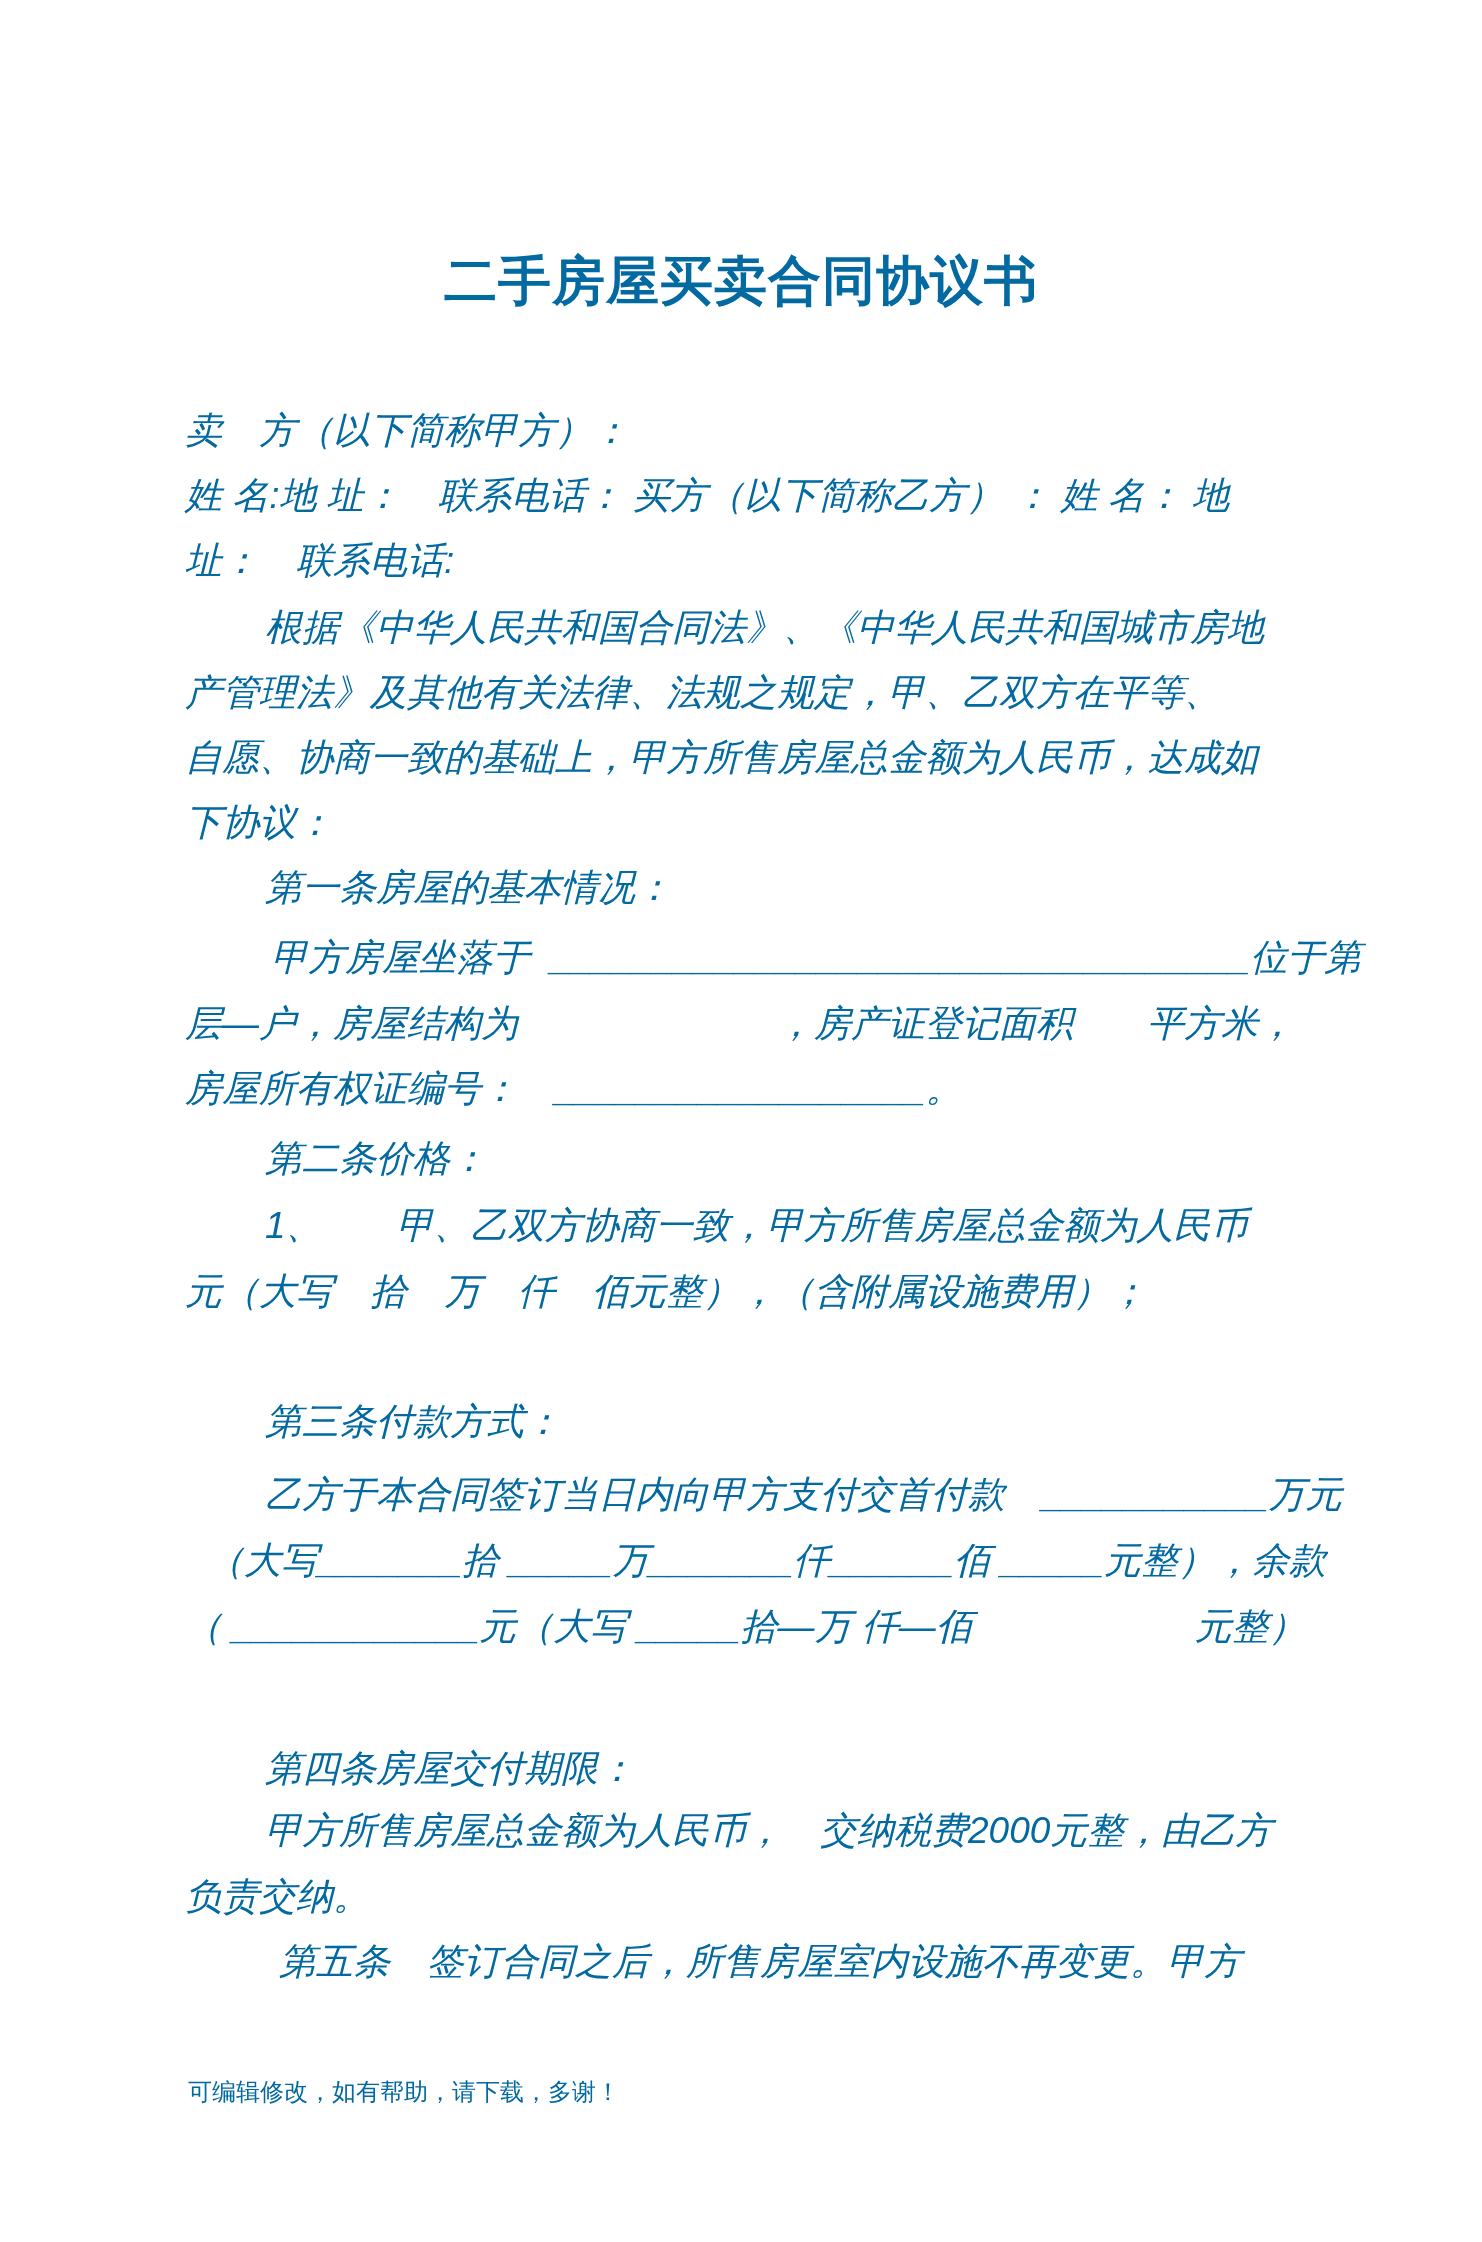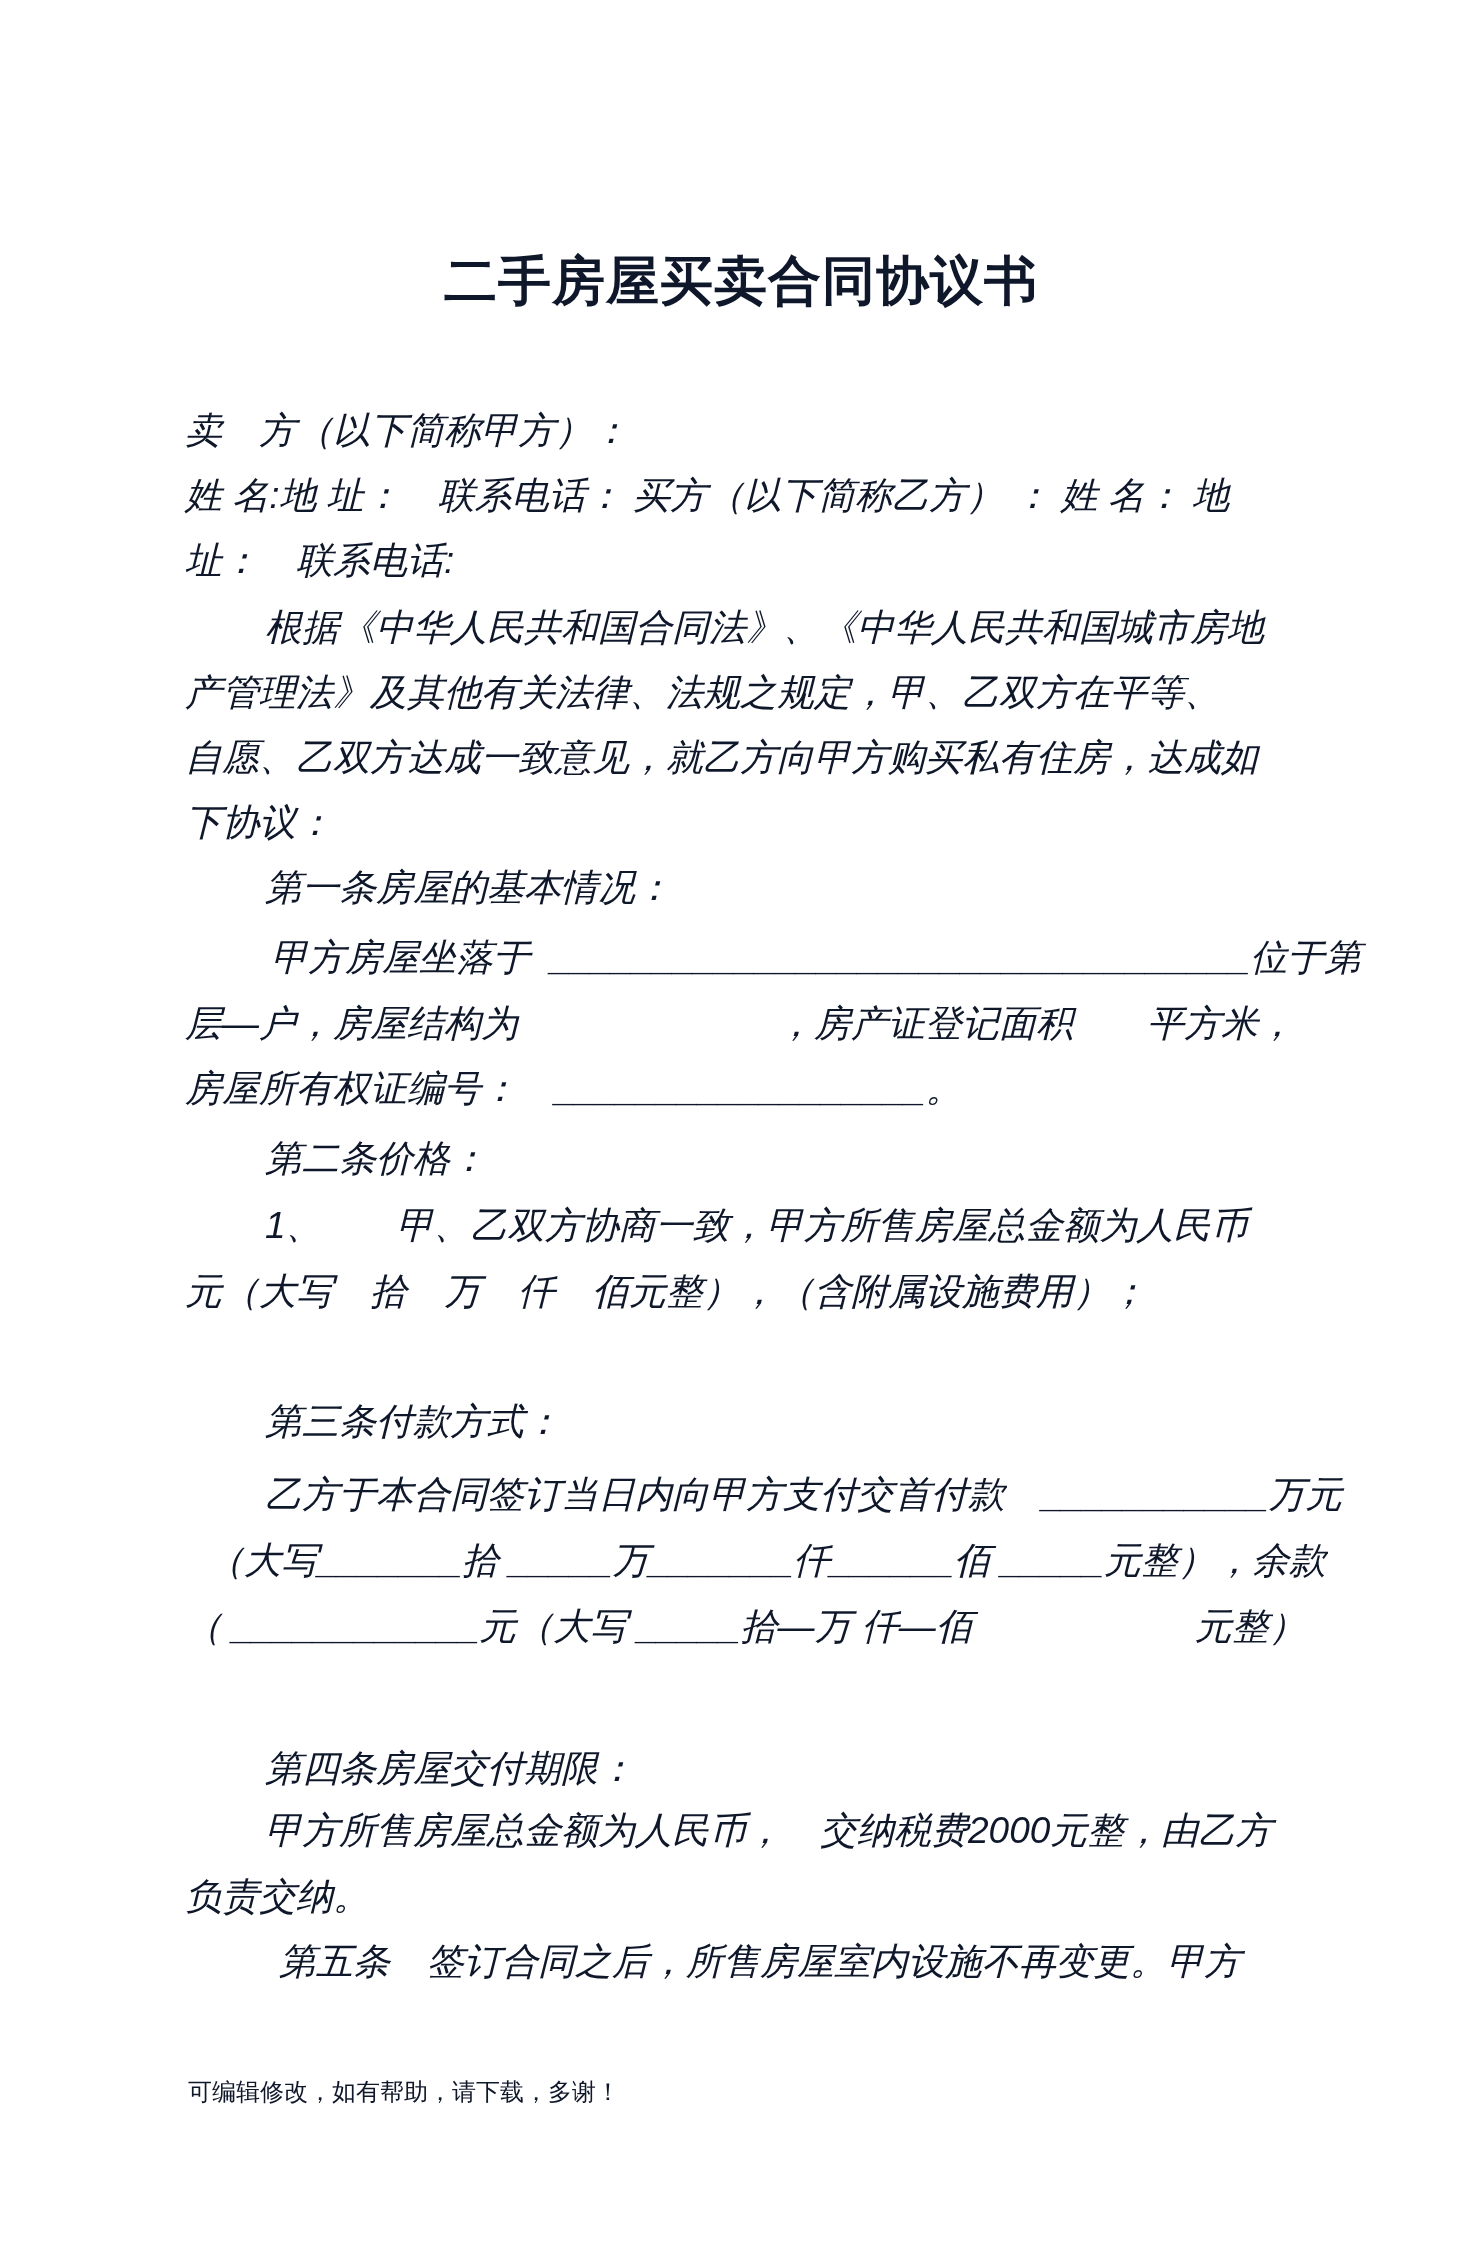--- a/index.html
+++ b/index.html
@@ -5,21 +5,21 @@
   html, body {
     margin: 0;
     padding: 0;
     background: #ffffff;
   }
   .page {
     position: relative;
     width: 1482px;
     height: 2242px;
     background: #ffffff;
-    color: #0f172a;
+    color: #0369a1;
     font-family: "Liberation Sans", "DejaVu Sans", sans-serif;
     overflow: hidden;
   }
   .doc-title {
     position: absolute;
     top: 246px;
     left: 0;
     width: 100%;
     margin: 0;
     text-align: center;
@@ -50,21 +50,21 @@
 <body>
 
 <div class="page">
   <h1 class="doc-title">二手房屋买卖合同协议书</h1>
 
   <div class="line" style="left:185px; top:410px">卖　方（以下简称甲方）：</div>
   <div class="line" style="left:185px; top:475px">姓 名:地 址：　联系电话： 买方（以下简称乙方） ： 姓 名： 地</div>
   <div class="line" style="left:185px; top:540px">址：　联系电话:</div>
   <div class="line" style="left:265px; top:607px">根据《中华人民共和国合同法》、《中华人民共和国城市房地</div>
   <div class="line" style="left:185px; top:672px">产管理法》及其他有关法律、法规之规定，甲、乙双方在平等、</div>
-  <div class="line" style="left:185px; top:737px">自愿、乙双方达成一致意见，就乙方向甲方购买私有住房，达成如</div>
+  <div class="line" style="left:185px; top:737px">自愿、协商一致的基础上，甲方所售房屋总金额为人民币，达成如</div>
   <div class="line" style="left:185px; top:802px">下协议：</div>
   <div class="line" style="left:265px; top:867px">第一条房屋的基本情况：</div>
   <div class="line" style="left:271px; top:937px">甲方房屋坐落于  __________________________________位于第</div>
   <div class="line" style="left:185px; top:1003px">层—户，房屋结构为　　　　　　　，房产证登记面积　　平方米，</div>
   <div class="line" style="left:185px; top:1068px">房屋所有权证编号：　__________________。</div>
   <div class="line" style="left:265px; top:1138px">第二条价格：</div>
   <div class="line" style="left:265px; top:1205px">1、　　甲、乙双方协商一致，甲方所售房屋总金额为人民币</div>
   <div class="line" style="left:185px; top:1271px">元（大写　拾　万　仟　佰元整），（含附属设施费用）；</div>
   <div class="line" style="left:265px; top:1401px">第三条付款方式：</div>
   <div class="line" style="left:265px; top:1474px">乙方于本合同签订当日内向甲方支付交首付款　___________万元</div>

